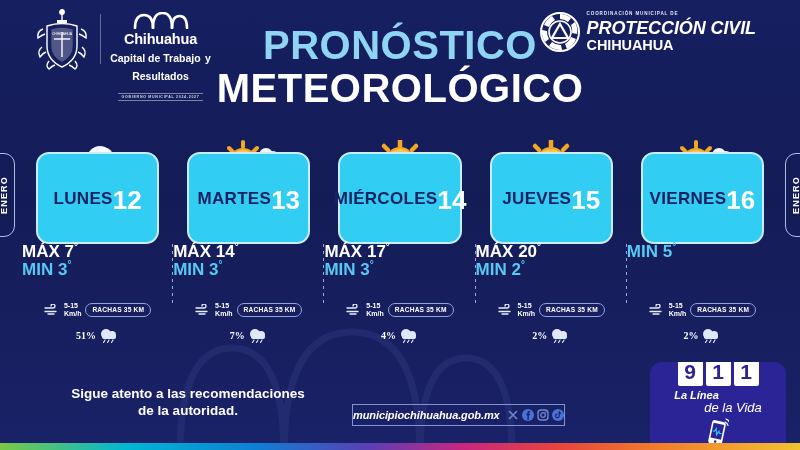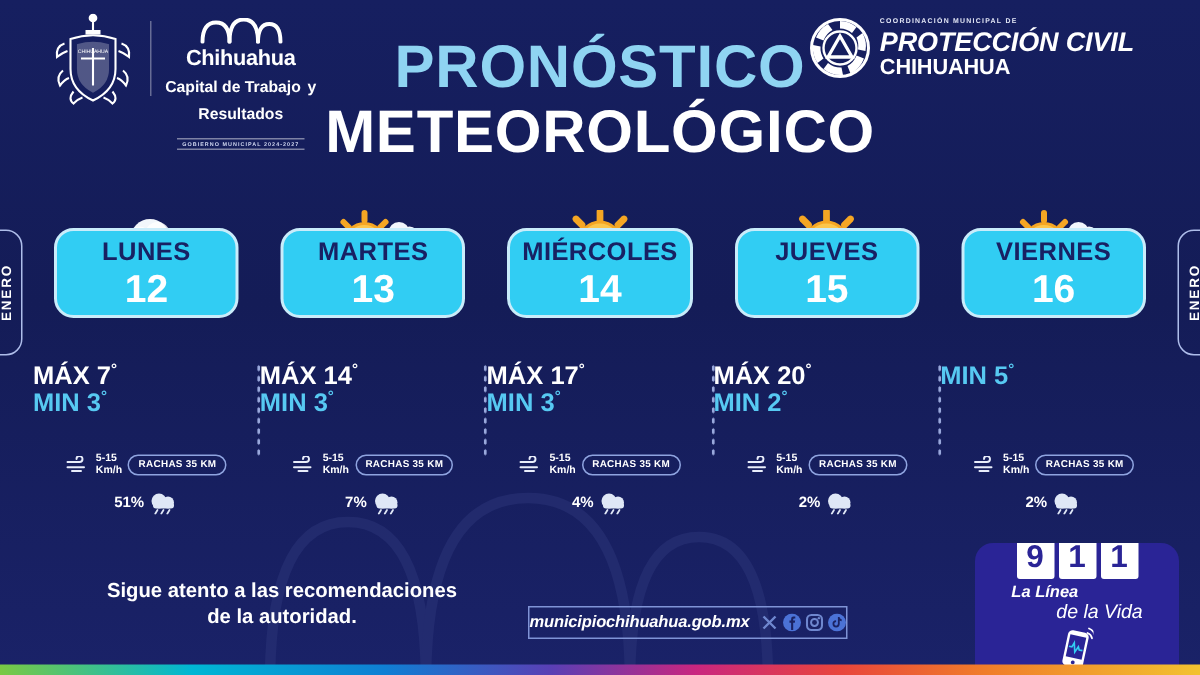--- a/index.html
+++ b/index.html
@@ -53,42 +53,42 @@
            display:flex; align-items:center; justify-content:center; }
   .enero span { transform:rotate(-90deg); white-space:nowrap; }
   .enero.left  { left:-7px;  border-radius:0 11px 11px 0; }
   .enero.right { right:-7px; border-radius:11px 0 0 11px; }
   
   .days { position:absolute; top:138px; left:22px; width:756px;
           display:flex; }
   .day { position:relative; flex:1 1 0; }
   .wicon { position:absolute; top:0; left:0; width:100%; height:44px;
            display:flex; align-items:flex-end; justify-content:center; }
-  .card { position:absolute; top:14px; left:14px; right:14px; height:60px;
+  .card { position:absolute; top:14px; left:14px; right:14px; height:92px;
           background:#31cdf3; border:2px solid #c9ecfa; border-radius:13px;
-          display:flex; flex-direction:column; align-items:center;
+          display:flex; flex-direction:row; align-items:center;
           justify-content:center; }
   .dname { font-size:17px; font-weight:bold; color:#182163;
            letter-spacing:.3px; line-height:1; }
   .dnum  { font-size:26px; font-weight:bold; color:#fff; line-height:1;
            margin-top:3px; }
   .temps { position:absolute; top:104px; left:0; width:100%; text-align:left;
            line-height:1.04; }
   .tmax { font-size:17px; font-weight:bold; color:#fff; white-space:nowrap; }
   .tmin { font-size:17px; font-weight:bold; color:#57c9f2; white-space:nowrap; }
   .deg  { font-size:10px; vertical-align:super; }
   .wind { position:absolute; top:164px; left:0; width:100%;
           display:flex; align-items:center; justify-content:center; gap:4px; }
   .wspd { font-size:7px; font-weight:bold; color:#fff; line-height:1.1;
           text-align:left; }
   .rachas { font-size:6.6px; font-weight:bold; color:#fff; letter-spacing:.2px;
             border:1px solid #8fa4e0; border-radius:9px; padding:2.5px 6px;
             white-space:nowrap; }
   .rain { position:absolute; top:190px; left:0; width:100%;
-          display:flex; align-items:center; justify-content:center; gap:3px; }
+          display:flex; align-items:center; justify-content:center; gap:3px;font-family:Liberation Serif, serif; }
   .rpct { font-size:10px; font-weight:bold; color:#fff; }
   .divider { position:absolute; top:104px; right:-1px; width:3px; height:62px;
              background-image:radial-gradient(#9aa9dd 38%, transparent 40%);
              background-size:3px 7px; }
   
   .foot-msg { position:absolute; left:38px; top:386px; width:300px;
               text-align:center; color:#fff; font-size:13.5px;
               font-weight:bold; line-height:1.25; }
   .urlbox { position:absolute; left:352px; top:404px; height:22px;
             border:1.3px solid #7f93d6; display:flex; align-items:center;

